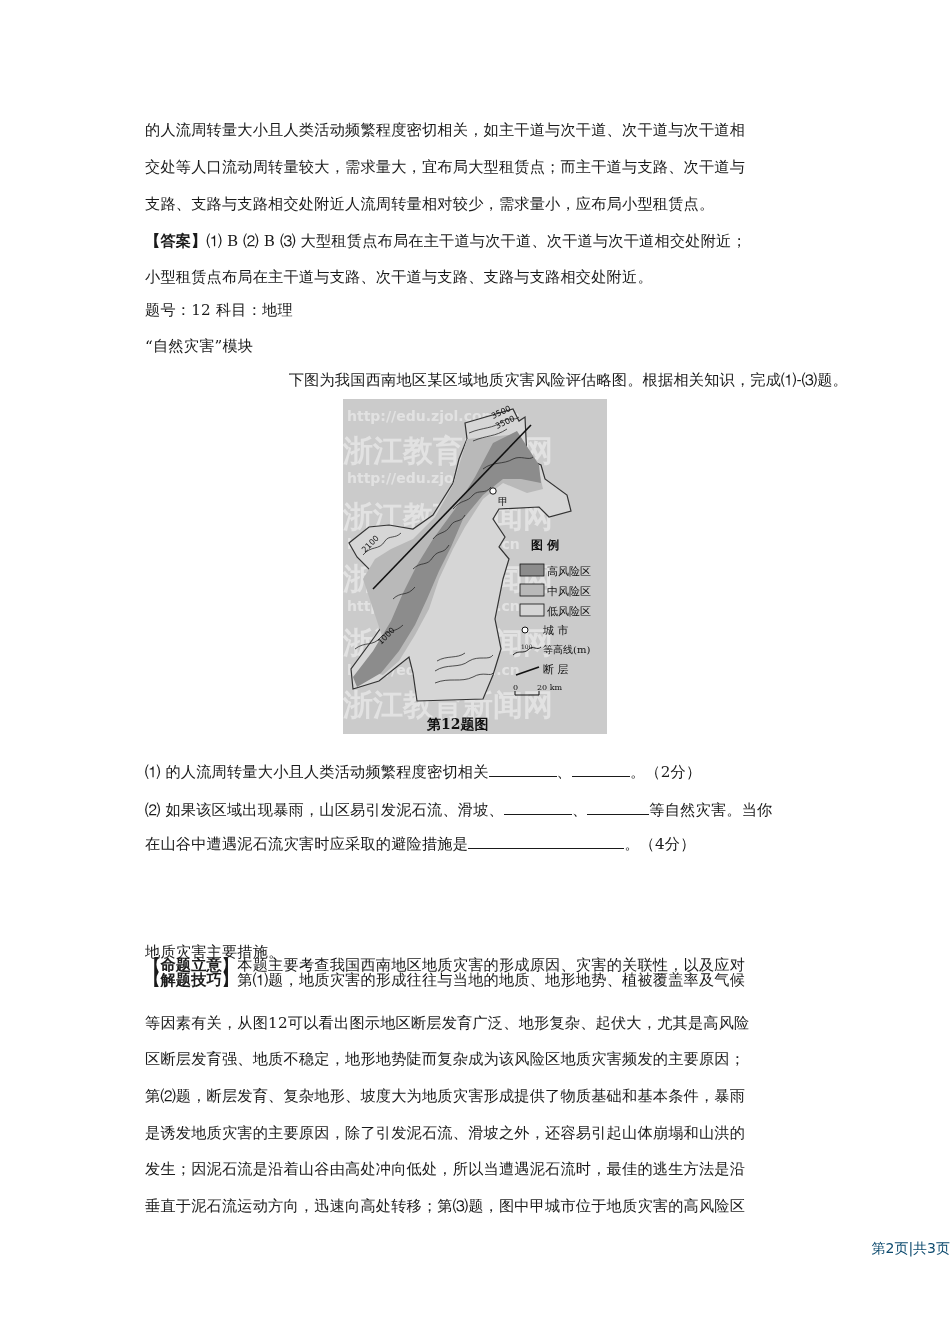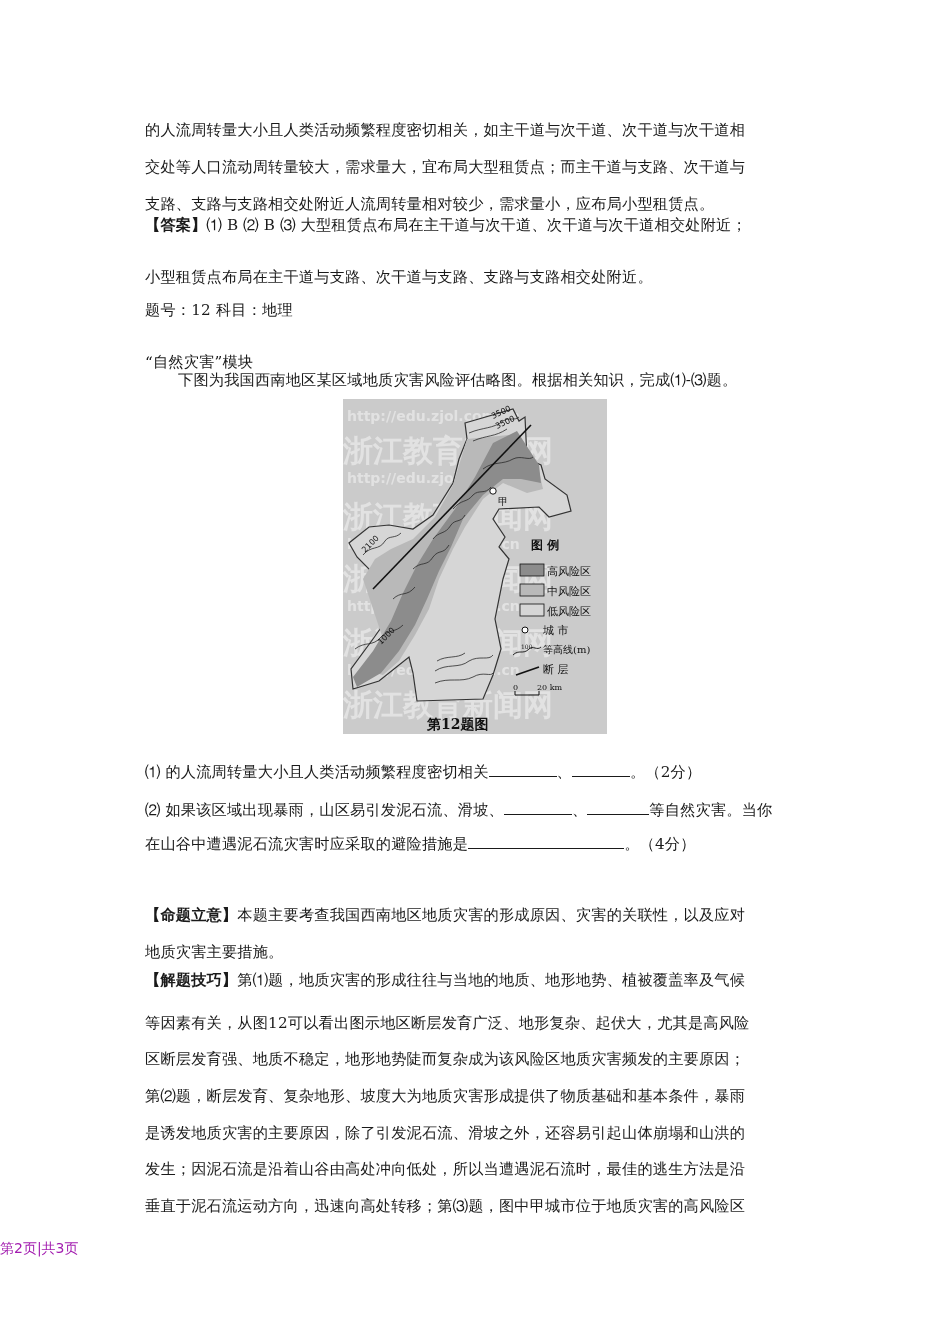--- a/index.html
+++ b/index.html
@@ -6,48 +6,48 @@
   body {
     width: 950px; height: 1344px; position: relative; overflow: hidden;
     font-family: "DejaVu Serif", "Liberation Serif", serif;
     color: #1a1a1a;
   }
   .page { position: absolute; left: 0; top: 0; width: 897px; height: 1344px; }
   .line {
     position: absolute; left: 145px; width: 670px;
     font-size: 15.2px; line-height: 20px; white-space: nowrap; letter-spacing: 0.2px;
   }
-  .indent { left: 178px; }
+  .indent { left: 178px; text-align: right; }
   .blank { display: inline-block; border-bottom: 1px solid #1a1a1a; height: 14px; vertical-align: baseline; }
   .figure {
     position: absolute; left: 343px; top: 399px; width: 264px; height: 335px;
     background: #c9c9c9; overflow: hidden;
   }
   .figure svg { display: block; }
   .footer {
-    position: absolute; left: 0; width: 950px; top: 1240px; text-align: left;
-    font-family: "DejaVu Sans", "Liberation Sans", sans-serif; font-size: 14px; color: #a21caf;
+    position: absolute; left: 0; width: 950px; top: 1240px; text-align: right;
+    font-family: "DejaVu Sans", "Liberation Sans", sans-serif; font-size: 14px; color: #0c4a6e;
   }
   .bold { font-weight: bold; }
 </style>
 </head>
 <body>
 
 <div class="page">
 
   <div class="line" style="top:120px">的人流周转量大小且人类活动频繁程度密切相关，如主干道与次干道、次干道与次干道相</div>
   <div class="line" style="top:157px">交处等人口流动周转量较大，需求量大，宜布局大型租赁点；而主干道与支路、次干道与</div>
   <div class="line" style="top:194px">支路、支路与支路相交处附近人流周转量相对较少，需求量小，应布局小型租赁点。</div>
 
-  <div class="line" style="top:215px">
+  <div class="line" style="top:231px">
     <span class="bold">【答案】</span><span>⑴ B  ⑵ B  ⑶ 大型租赁点布局在主干道与次干道、次干道与次干道相交处附近；</span>
   </div>
   <div class="line" style="top:267px">小型租赁点布局在主干道与支路、次干道与支路、支路与支路相交处附近。</div>
   <div class="line" style="top:300px">题号：12  科目：地理</div>
-  <div class="line" style="top:352px">“自然灾害”模块</div>
+  <div class="line" style="top:336px">“自然灾害”模块</div>
   <div class="line indent" style="top:370px">下图为我国西南地区某区域地质灾害风险评估略图。根据相关知识，完成⑴-⑶题。</div>
 
   <div class="figure">
     <svg width="264" height="335" viewBox="0 0 264 335" xmlns="http://www.w3.org/2000/svg">
       <rect x="0" y="0" width="264" height="335" fill="#cbcbcb"></rect>
 
       <g fill="#e2e2e2" font-family="DejaVu Sans, sans-serif" font-weight="bold">
         <text x="4" y="22" font-size="14">http://edu.zjol.com.cn</text>
         <text x="0" y="62" font-size="30">浙江教育新闻网</text>
         <text x="4" y="84" font-size="14">http://edu.zjol.com.cn</text>
@@ -121,21 +121,21 @@
   <div class="line" style="top:762px">
     <span>⑴ 的人流周转量大小且人类活动频繁程度密切相关</span><span class="blank" style="width:68px"></span><span>、</span><span class="blank" style="width:58px"></span><span>。（2分）</span>
   </div>
   <div class="line" style="top:800px">
     <span>⑵ 如果该区域出现暴雨，山区易引发泥石流、滑坡、</span><span class="blank" style="width:68px"></span><span>、</span><span class="blank" style="width:62px"></span><span>等自然灾害。当你</span>
   </div>
   <div class="line" style="top:834px">
     <span>在山谷中遭遇泥石流灾害时应采取的避险措施是</span><span class="blank" style="width:156px"></span><span>。（4分）</span>
   </div>
 
-  <div class="line" style="top:905px">
+  <div class="line" style="top:955px">
     <span class="bold">【命题立意】</span><span>本题主要考查我国西南地区地质灾害的形成原因、灾害的关联性，以及应对</span>
   </div>
   <div class="line" style="top:942px">地质灾害主要措施。</div>
   <div class="line" style="top:970px">
     <span class="bold">【解题技巧】</span><span>第⑴题，地质灾害的形成往往与当地的地质、地形地势、植被覆盖率及气候</span>
   </div>
   <div class="line" style="top:1013px">等因素有关，从图12可以看出图示地区断层发育广泛、地形复杂、起伏大，尤其是高风险</div>
   <div class="line" style="top:1049px">区断层发育强、地质不稳定，地形地势陡而复杂成为该风险区地质灾害频发的主要原因；</div>
   <div class="line" style="top:1086px">第⑵题，断层发育、复杂地形、坡度大为地质灾害形成提供了物质基础和基本条件，暴雨</div>
   <div class="line" style="top:1123px">是诱发地质灾害的主要原因，除了引发泥石流、滑坡之外，还容易引起山体崩塌和山洪的</div>

